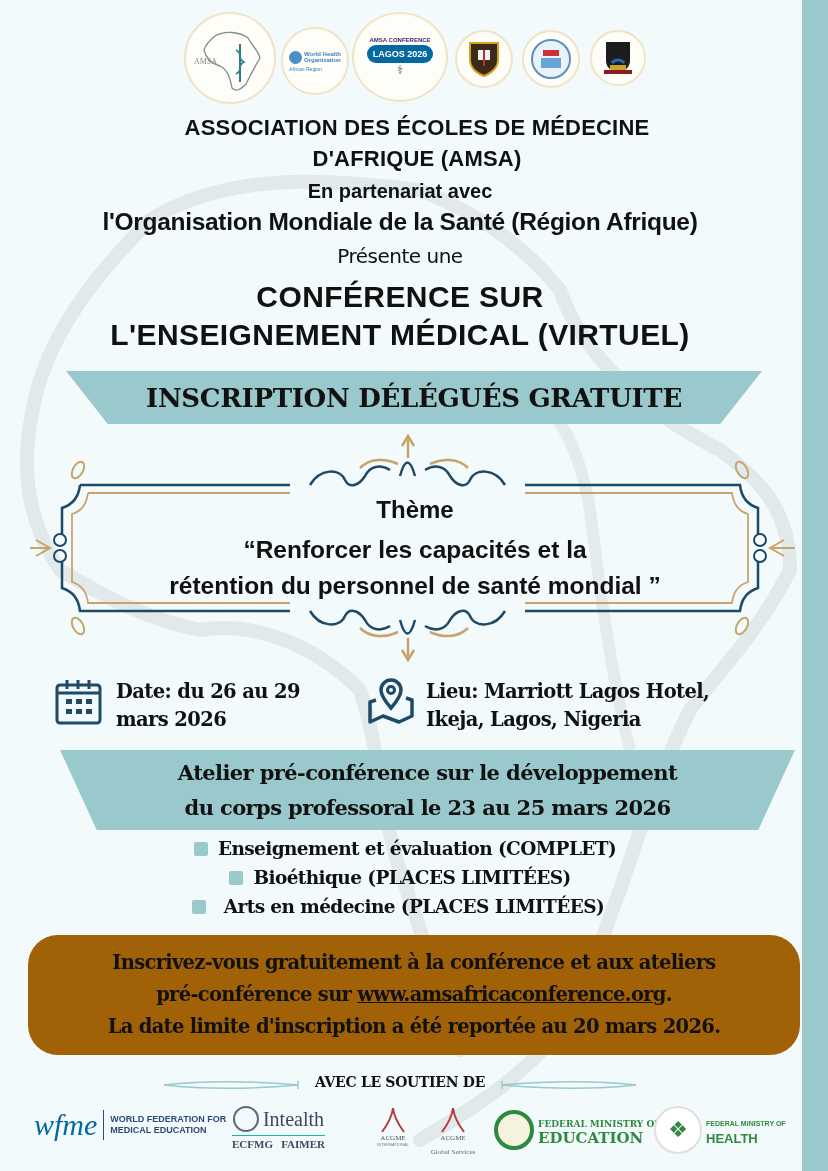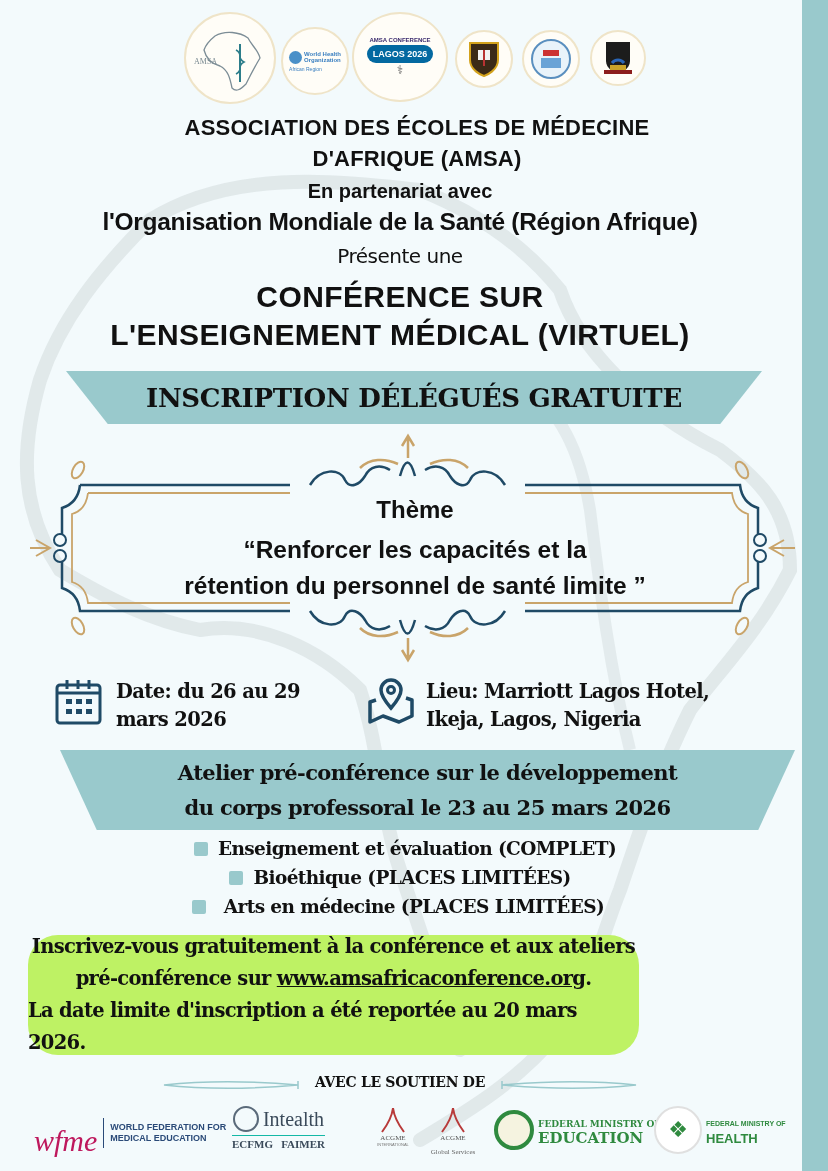--- a/index.html
+++ b/index.html
@@ -83,22 +83,22 @@
     display: flex; align-items: center;
     font-family: "DejaVu Serif", serif; font-weight: 700; font-size: 18.5px;
     line-height: 29px; letter-spacing: -0.6px;
   }
   .bullet-sq { width: 14px; height: 14px; background: #99c9cc; margin-right: 10px; border-radius: 2px; }
   .b1 { margin-left: 10px; }
   .b2 { margin-left: 0; }
   .b3 { margin-left: -4px; gap: 8px; }
 
   .cta-box {
-    position: absolute; top: 935px; left: 28px; width: 611px; height: 120px;
-    background: #bef264; border-radius: 30px;
+    position: absolute; top: 935px; left: 28px; width: 772px; height: 120px;
+    background: #a16207; border-radius: 30px;
     display: flex; flex-direction: column; align-items: center; justify-content: center;
     font-family: "DejaVu Serif", serif; font-weight: 700; font-size: 19.5px;
     line-height: 32px; letter-spacing: -0.7px;
   }
   .cta-link { text-decoration: underline; }
 
   .support-title {
     position: absolute; top: 1074px; left: 0; width: 800px; text-align: center;
     font-family: "DejaVu Serif", serif; font-weight: 700; font-size: 14px;
     letter-spacing: -0.3px;
@@ -218,21 +218,21 @@
     <circle cx="740" cy="128" r="6" stroke="#1f4a66"></circle>
     <path d="M775 120 L750 120 M764 112 L750 120 L764 128" stroke="#c9a46a"></path>
     <ellipse cx="722" cy="42" rx="5" ry="9" transform="rotate(-30 722 42)" stroke="#c9a46a"></ellipse>
     <ellipse cx="722" cy="198" rx="5" ry="9" transform="rotate(30 722 198)" stroke="#c9a46a"></ellipse>
   </g>
 </svg>
 
 <div class="theme-text theme-label">Thème</div>
 <div class="theme-text theme-quote">
   <div>“Renforcer les capacités et la</div>
-  <div>rétention du personnel de santé limite ”</div>
+  <div>rétention du personnel de santé mondial ”</div>
 </div>
 
 <div class="info-row">
   <div class="info-item" style="left:0;top:0;">
     <svg width="50" height="48" viewBox="0 0 50 48" style="margin-right:12px;">
       <rect x="3" y="7" width="43" height="38" rx="3" fill="none" stroke="#1f4a66" stroke-width="3"></rect>
       <line x1="3" y1="15" x2="46" y2="15" stroke="#1f4a66" stroke-width="3"></line>
       <line x1="13" y1="2" x2="13" y2="11" stroke="#1f4a66" stroke-width="3"></line>
       <line x1="24" y1="2" x2="24" y2="11" stroke="#1f4a66" stroke-width="3"></line>
       <line x1="35" y1="2" x2="35" y2="11" stroke="#1f4a66" stroke-width="3"></line>
@@ -297,21 +297,21 @@
   <line x1="136" y1="0" x2="136" y2="8" stroke="#99c9cc" stroke-width="1.5"></line>
 </svg>
 <div class="support-title">AVEC LE SOUTIEN DE</div>
 <svg class="support-line" style="left:500px;width:138px;" viewBox="0 0 138 8">
   <path d="M2 4 C48 0 98 0 136 4 C98 8 48 8 2 4Z" fill="none" stroke="#99c9cc" stroke-width="1.5"></path>
   <line x1="2" y1="0" x2="2" y2="8" stroke="#99c9cc" stroke-width="1.5"></line>
 </svg>
 
 <div class="sponsors">
   <div class="sp" style="left:34px;top:8px;display:flex;align-items:center;">
-    <span style="font-family:'Liberation Serif',serif;font-style:italic;font-size:30px;color:#be185d;margin-top:16px;">wfme</span>
+    <span style="font-family:'Liberation Serif',serif;font-style:italic;font-size:30px;color:#0369a1;">wfme</span>
     <span style="width:1px;height:30px;background:#2a4a78;margin:0 6px;"></span>
     <span style="font-size:9px;font-weight:700;color:#2a4a78;line-height:11px;">
       <span>WORLD FEDERATION FOR</span><br>
       <span>MEDICAL EDUCATION</span>
     </span>
   </div>
   <div class="sp" style="left:232px;top:6px;display:flex;flex-direction:column;align-items:center;">
     <div style="display:flex;align-items:center;">
       <span style="width:26px;height:26px;border-radius:50%;border:2px solid #5a6a7a;display:inline-block;margin-right:4px;"></span>
       <span style="font-family:'Liberation Serif',serif;font-size:20px;color:#3a4a5a;">Intealth</span>

